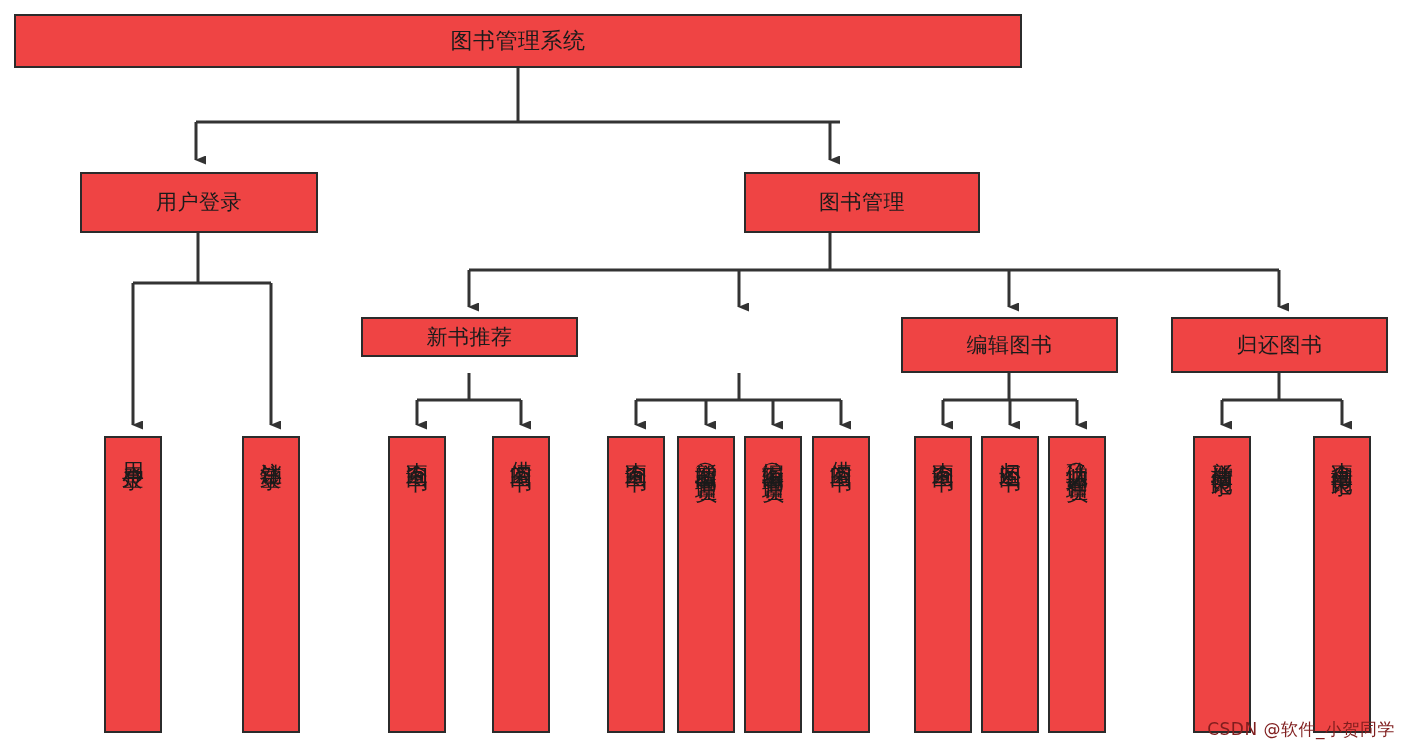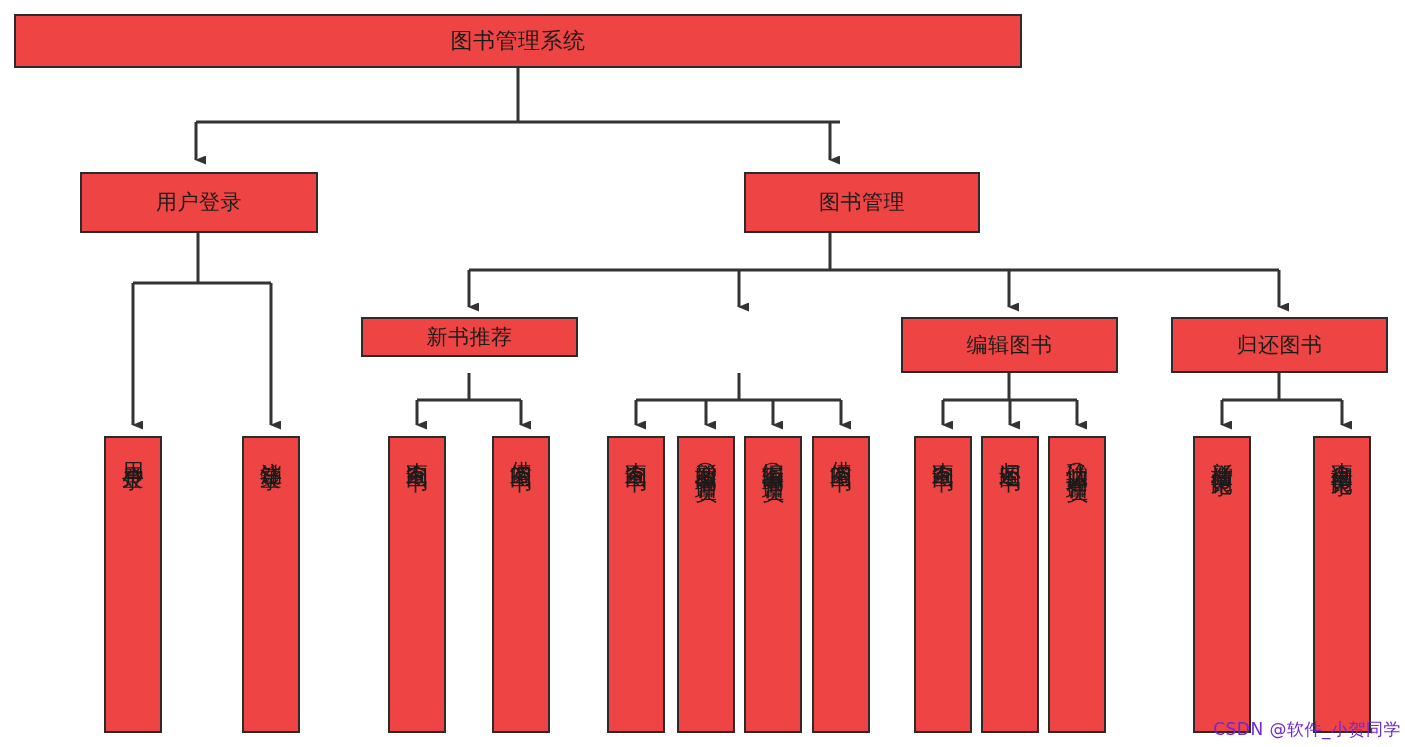--- a/index.html
+++ b/index.html
@@ -60,24 +60,24 @@
   .node.vert .node-label {
     writing-mode: vertical-rl;
     text-orientation: upright;
     font-size: 22px;
     line-height: 1;
     letter-spacing: 3px;
     white-space: nowrap;
   }
   #watermark {
     position: absolute;
-    right: 4px;
+    right: 10px;
     bottom: 6px;
     font-size: 17px;
-    color: #6d28d9;
+    color: #7f1d1d;
     letter-spacing: 0.5px;
     white-space: nowrap;
     z-index: 5;
   }
 </style>
 </head>
 <body>
 
 <div id="diagram-root">
 

